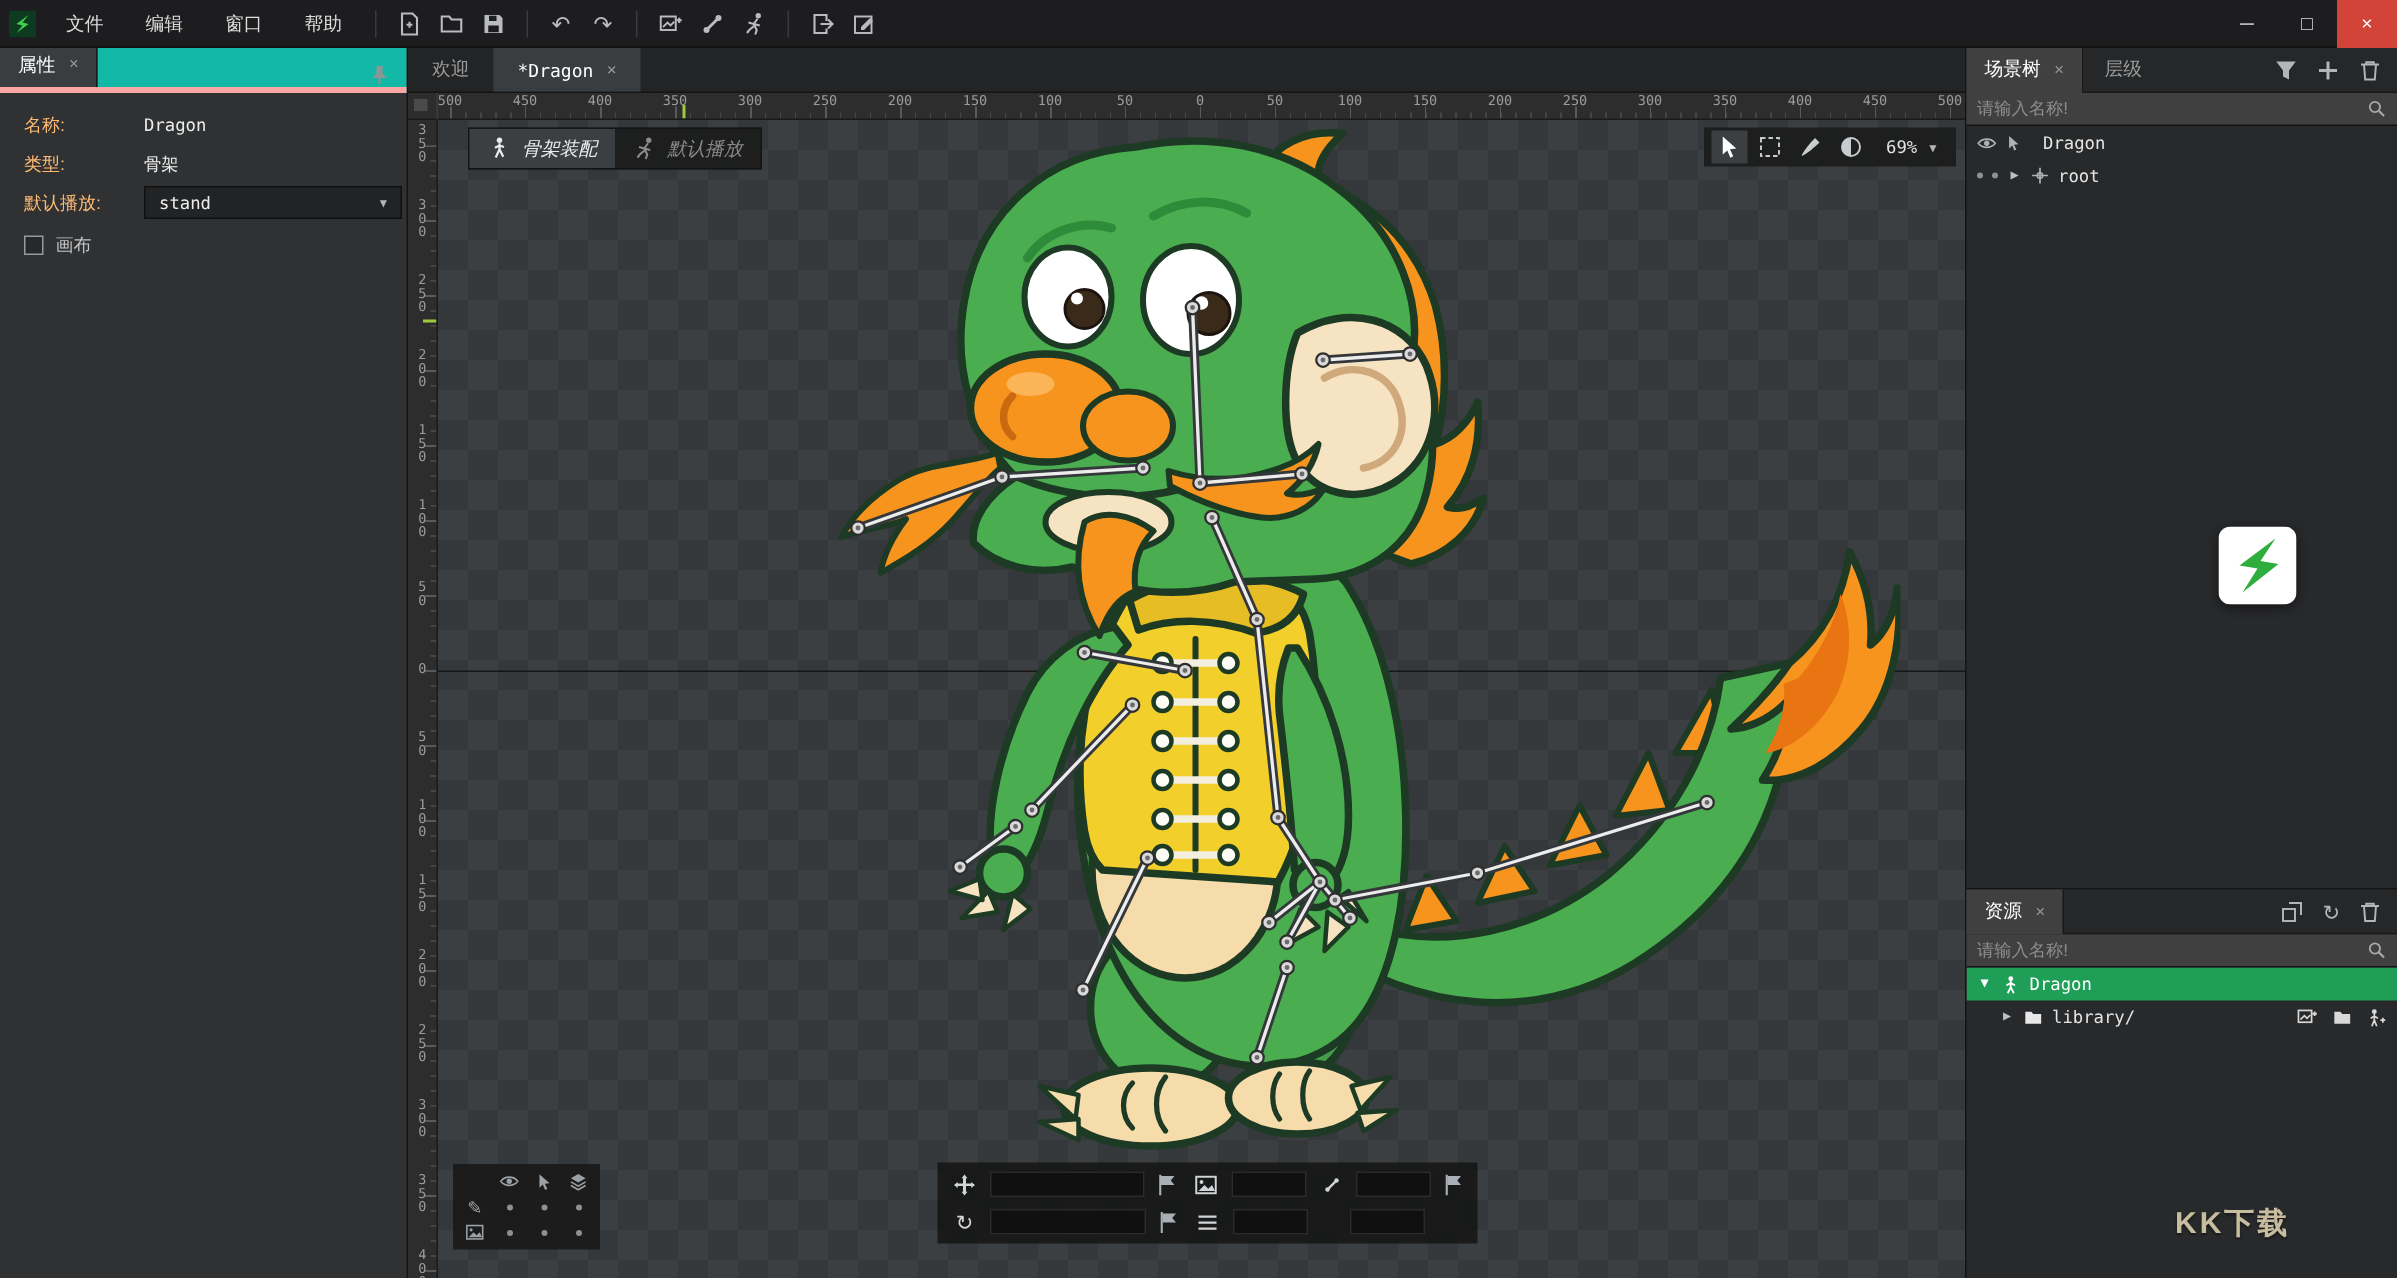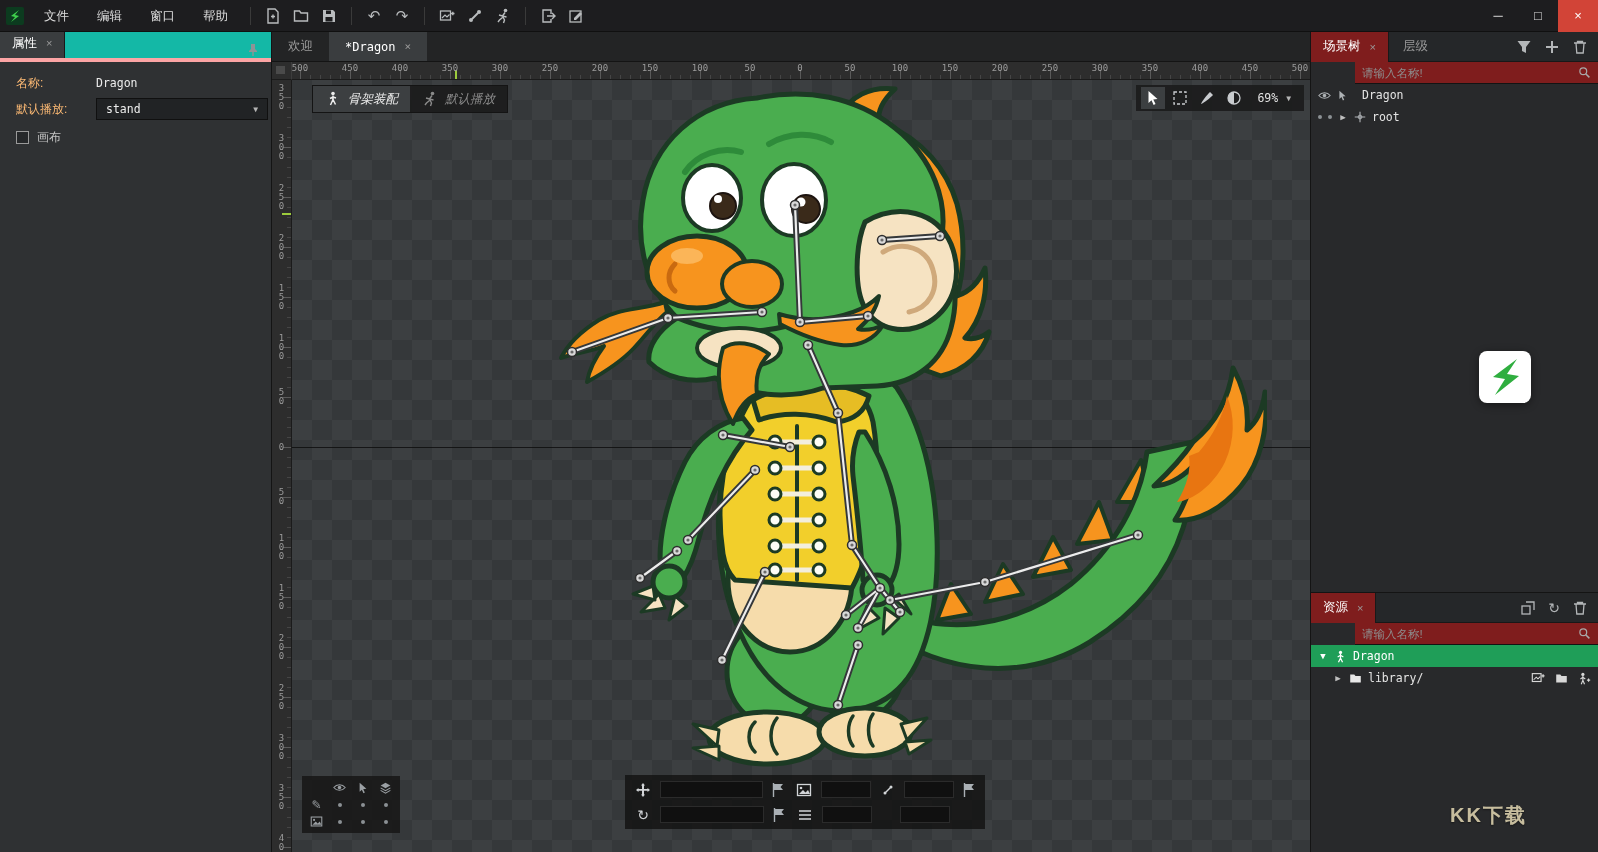--- a/index.html
+++ b/index.html
@@ -66,24 +66,24 @@
 .tr-field.w2{width:50px;}
 .tr-flag{width:24px;display:flex;justify-content:center;color:#aab0b5;}
 .layer-palette{position:absolute;left:10px;top:696px;background:rgba(22,22,22,.85);padding:3px;display:grid;grid-template-columns:repeat(4,23px);grid-auto-rows:17px;align-items:center;justify-items:center;color:#9ba0a4;z-index:5;}
 .dot{width:4px;height:4px;border-radius:50%;background:#8b9094;}
 
 
 #right-panel{position:absolute;top:32px;left:1310px;right:0;bottom:0;background:#28292b;border-left:1px solid #141414;display:flex;flex-direction:column;z-index:30;}
 .rp-section-top{flex:0 0 561px;display:flex;flex-direction:column;border-bottom:1px solid #141414;}
 .rp-section-bottom{flex:1;display:flex;flex-direction:column;}
 .rp-header{height:30px;background:#252729;display:flex;align-items:center;border-bottom:1px solid #181818;}
-.rp-tab{height:30px;display:flex;align-items:center;gap:9px;padding:0 12px;background:#7f1d1d;color:#fff;border-right:1px solid #191919;font-size:12.5px;justify-content:center;}
+.rp-tab{height:30px;display:flex;align-items:center;gap:9px;padding:0 12px;background:#404040;color:#fff;border-right:1px solid #191919;font-size:12.5px;justify-content:center;}
 .rp-tab2{padding:0 14px;color:#9a9a9a;font-size:12.5px;}
 .rp-icons{margin-left:auto;display:flex;gap:12px;margin-right:10px;color:#b3b6b8;align-items:center;}
-.search-row{height:22px;background:#7f1d1d;border-bottom:1px solid #131313;display:flex;align-items:center;padding:0 7px;margin-left:44px;}
+.search-row{height:22px;background:#404040;border-bottom:1px solid #131313;display:flex;align-items:center;padding:0 7px;}
 .search-input{flex:1;background:transparent;border:none;color:#9a9a9a;font-size:11.5px;outline:none;font-family:"Liberation Sans",sans-serif;}
 .search-input::placeholder{color:#8d8d8d;opacity:1;}
 .mag{color:#a9a9a9;}
 .tree{flex:1;overflow:hidden;}
 .tree-row{height:22px;display:flex;align-items:center;gap:6px;padding:0 7px;color:#e4e4e4;font-family:"DejaVu Sans Mono",monospace;font-size:11.5px;}
 .tree-row .ticon{display:flex;align-items:center;color:#aeb2b5;}
 .tree-row .exp{color:#bfbfbf;font-size:9px;width:10px;text-align:center;}
 .tree-row.sel-green{background:#1f9e58;color:#fff;}
 .row-right-icons{margin-left:auto;display:flex;gap:10px;color:#d8d8d8;align-items:center;}
 .indent1{padding-left:22px;}
@@ -179,20 +179,24 @@
         <svg class="i" viewBox="0 0 16 16">
           <path d="M6 2h4v5l2 2v1H4V9l2-2z" fill="currentColor"></path>
           <path d="M8 10v4" stroke="currentColor" stroke-width="1.4"></path>
         </svg>
       </span>
   </div>
   <div class="lp-body">
     <div class="prop-row">
       <div class="prop-label">名称:</div>
       <div class="prop-value">Dragon</div>
+    </div>
+    <div class="prop-row">
+      <div class="prop-label">类型:</div>
+      <div class="prop-value">骨架</div>
     </div>
     <div class="prop-row">
       <div class="prop-label">默认播放:</div>
       <div class="select">
         <span>stand</span>
         <span class="arrow">▼</span>
       </div>
     </div>
     <div class="prop-row" style="margin-top:2px;">
       <div class="checkbox"></div>

